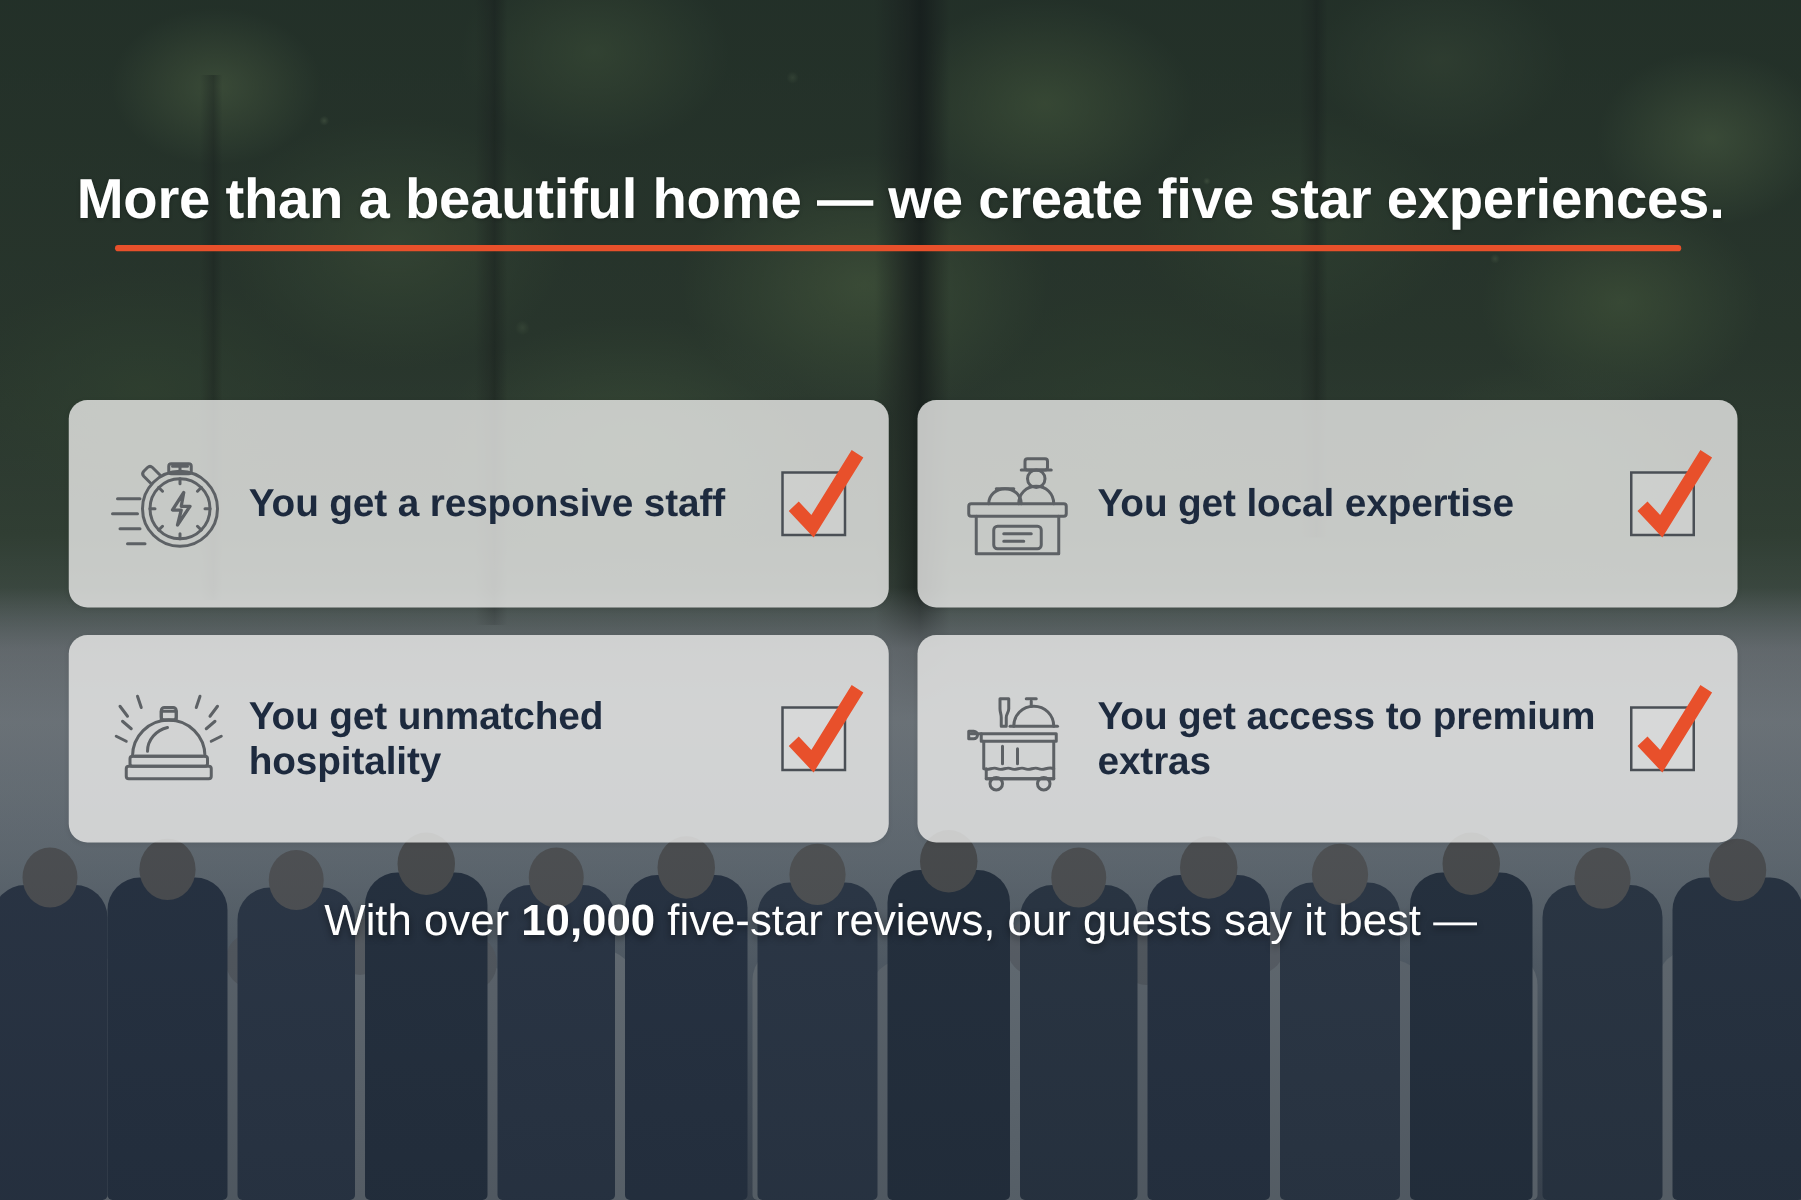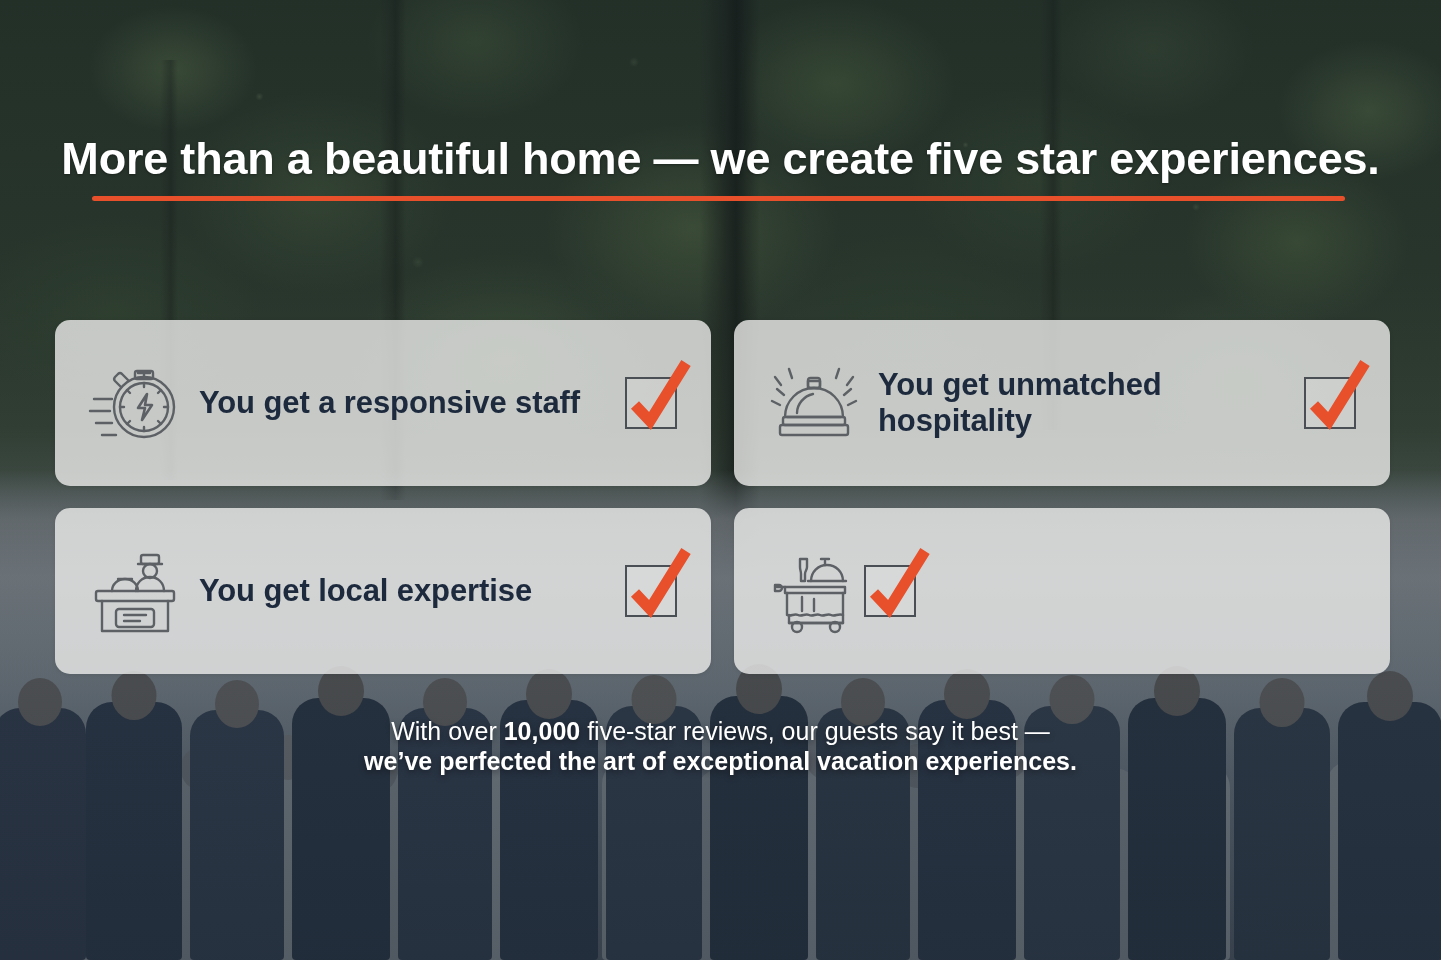--- a/index.html
+++ b/index.html
@@ -119,21 +119,21 @@
   .checkbox{
     position:relative; flex:0 0 52px; width:52px; height:52px;
     border:2px solid #4a4f55;
     background:rgba(255,255,255,.12);
   }
   .checkbox svg{ position:absolute; left:-4px; top:-22px; }
 
   .bottom-copy{
     position:absolute; left:0; right:0; top:716px;
     text-align:center; color:#ffffff;
-    font-size:25px; font-weight:300; line-height:1.20;
+    font-size:35px; font-weight:300; line-height:1.20;
     text-shadow:0 2px 6px rgba(0,0,0,.45);
   }
   .bottom-copy .b{ font-weight:700; }
   .bottom-copy .line2{ display:block; font-weight:700; }
 </style>
 </head>
 <body>
 
 <div class="stage">
 
@@ -256,42 +256,20 @@
             <circle cx="56" cy="48" r="30"></circle>
             <circle cx="56" cy="48" r="24"></circle>
             <path d="M56 20v-6M50 14h12M49 12h14a2 2 0 0 1 2 2v4a2 2 0 0 1-2 2H49a2 2 0 0 1-2-2v-4a2 2 0 0 1 2-2z"></path>
             <path d="M56 24v4M56 68v4M80 48h-4M36 48h-4M73 31l-3 3M42 62l-3 3M73 65l-3-3M42 34l-3-3"></path>
             <path d="M59 35l-9 14h7l-3 12 10-15h-7l2-11z" stroke-width="2.6"></path>
             <path d="M33 28l-6-6a3 3 0 0 1 0-4l3-3a3 3 0 0 1 4 0l6 6"></path>
             <path d="M6 40h18M2 52h20M8 64h16M14 76h14"></path>
           </svg>
         </div>
         <div class="card-label">You get a responsive staff</div>
-        <div class="checkbox">
-          <svg width="72" height="80" viewBox="0 0 72 80" fill="none" stroke="#e8502b" stroke-width="11" stroke-linecap="butt" stroke-linejoin="miter">
-            <path d="M12 48 L27 64 L63 6"></path>
-          </svg>
-        </div>
-      </div>
-
-      <div class="card">
-        <div class="card-icon">
-          <svg width="94" height="88" viewBox="0 0 94 88" fill="none" stroke="#5d6165" stroke-width="2.4" stroke-linecap="round" stroke-linejoin="round">
-            <path d="M20 58h54a0 0 0 0 1 0 0v0a0 0 0 0 1 0 0z"></path>
-            <path d="M18 58c0-16 13-29 29-29s29 13 29 29"></path>
-            <path d="M30 54c0-9 7-17 16-19"></path>
-            <path d="M41 29v-5M41 22h12v7H41z"></path>
-            <rect x="41" y="19" width="12" height="10" rx="2.5"></rect>
-            <rect x="16" y="58" width="62" height="8" rx="2"></rect>
-            <rect x="13" y="66" width="68" height="10" rx="2"></rect>
-            <path d="M10 30l7 6M5 42l8 4M8 18l6 8M22 10l3 9"></path>
-            <path d="M84 30l-7 6M89 42l-8 4M86 18l-6 8M72 10l-3 9"></path>
-          </svg>
-        </div>
-        <div class="card-label">You get unmatched hospitality</div>
         <div class="checkbox">
           <svg width="72" height="80" viewBox="0 0 72 80" fill="none" stroke="#e8502b" stroke-width="11" stroke-linecap="butt" stroke-linejoin="miter">
             <path d="M12 48 L27 64 L63 6"></path>
           </svg>
         </div>
       </div>
 
       <div class="card">
         <div class="card-icon">
           <svg width="94" height="88" viewBox="0 0 94 88" fill="none" stroke="#5d6165" stroke-width="2.4" stroke-linecap="round" stroke-linejoin="round">
@@ -301,20 +279,42 @@
             <path d="M48 44c0-8 6-14 14-14s14 6 14 14"></path>
             <path d="M24 44c0-7 6-12 13-12s13 5 13 12"></path>
             <path d="M30 32h14"></path>
             <rect x="8" y="44" width="78" height="10" rx="2"></rect>
             <path d="M14 54v30h66V54"></path>
             <rect x="28" y="62" width="38" height="18" rx="3"></rect>
             <path d="M36 68h22M36 74h16"></path>
           </svg>
         </div>
         <div class="card-label">You get local expertise</div>
+        <div class="checkbox">
+          <svg width="72" height="80" viewBox="0 0 72 80" fill="none" stroke="#e8502b" stroke-width="11" stroke-linecap="butt" stroke-linejoin="miter">
+            <path d="M12 48 L27 64 L63 6"></path>
+          </svg>
+        </div>
+      </div>
+
+      <div class="card">
+        <div class="card-icon">
+          <svg width="94" height="88" viewBox="0 0 94 88" fill="none" stroke="#5d6165" stroke-width="2.4" stroke-linecap="round" stroke-linejoin="round">
+            <path d="M20 58h54a0 0 0 0 1 0 0v0a0 0 0 0 1 0 0z"></path>
+            <path d="M18 58c0-16 13-29 29-29s29 13 29 29"></path>
+            <path d="M30 54c0-9 7-17 16-19"></path>
+            <path d="M41 29v-5M41 22h12v7H41z"></path>
+            <rect x="41" y="19" width="12" height="10" rx="2.5"></rect>
+            <rect x="16" y="58" width="62" height="8" rx="2"></rect>
+            <rect x="13" y="66" width="68" height="10" rx="2"></rect>
+            <path d="M10 30l7 6M5 42l8 4M8 18l6 8M22 10l3 9"></path>
+            <path d="M84 30l-7 6M89 42l-8 4M86 18l-6 8M72 10l-3 9"></path>
+          </svg>
+        </div>
+        <div class="card-label">You get unmatched hospitality</div>
         <div class="checkbox">
           <svg width="72" height="80" viewBox="0 0 72 80" fill="none" stroke="#e8502b" stroke-width="11" stroke-linecap="butt" stroke-linejoin="miter">
             <path d="M12 48 L27 64 L63 6"></path>
           </svg>
         </div>
       </div>
 
       <div class="card">
         <div class="card-icon">
           <svg width="94" height="88" viewBox="0 0 94 88" fill="none" stroke="#5d6165" stroke-width="2.4" stroke-linecap="round" stroke-linejoin="round">
@@ -326,28 +326,28 @@
             <path d="M10 40h8"></path>
             <path d="M8 38h4a2 2 0 0 1 0 6H8z"></path>
             <path d="M20 46v22c4 2 7-2 11 0s7-2 11 0 7-2 11 0 7-2 11 0 7-2 12 0V46"></path>
             <path d="M35 50v14M47 52v12"></path>
             <path d="M22 68v8h54v-8"></path>
             <path d="M22 76h54"></path>
             <circle cx="30" cy="80" r="5"></circle>
             <circle cx="68" cy="80" r="5"></circle>
           </svg>
         </div>
+        <div class="card-label">You get access to premium extras</div>
         <div class="checkbox">
           <svg width="72" height="80" viewBox="0 0 72 80" fill="none" stroke="#e8502b" stroke-width="11" stroke-linecap="butt" stroke-linejoin="miter">
             <path d="M12 48 L27 64 L63 6"></path>
           </svg>
         </div>
       </div>
 
     </div>
 
     <div class="bottom-copy">
       <span>With over </span><span class="b">10,000</span><span> five-star reviews, our guests say it best —</span>
-      <span class="line2">we’ve perfected the art of exceptional vacation experiences.</span>
     </div>
 
   </div>
 </div>
 
 </body></html>

